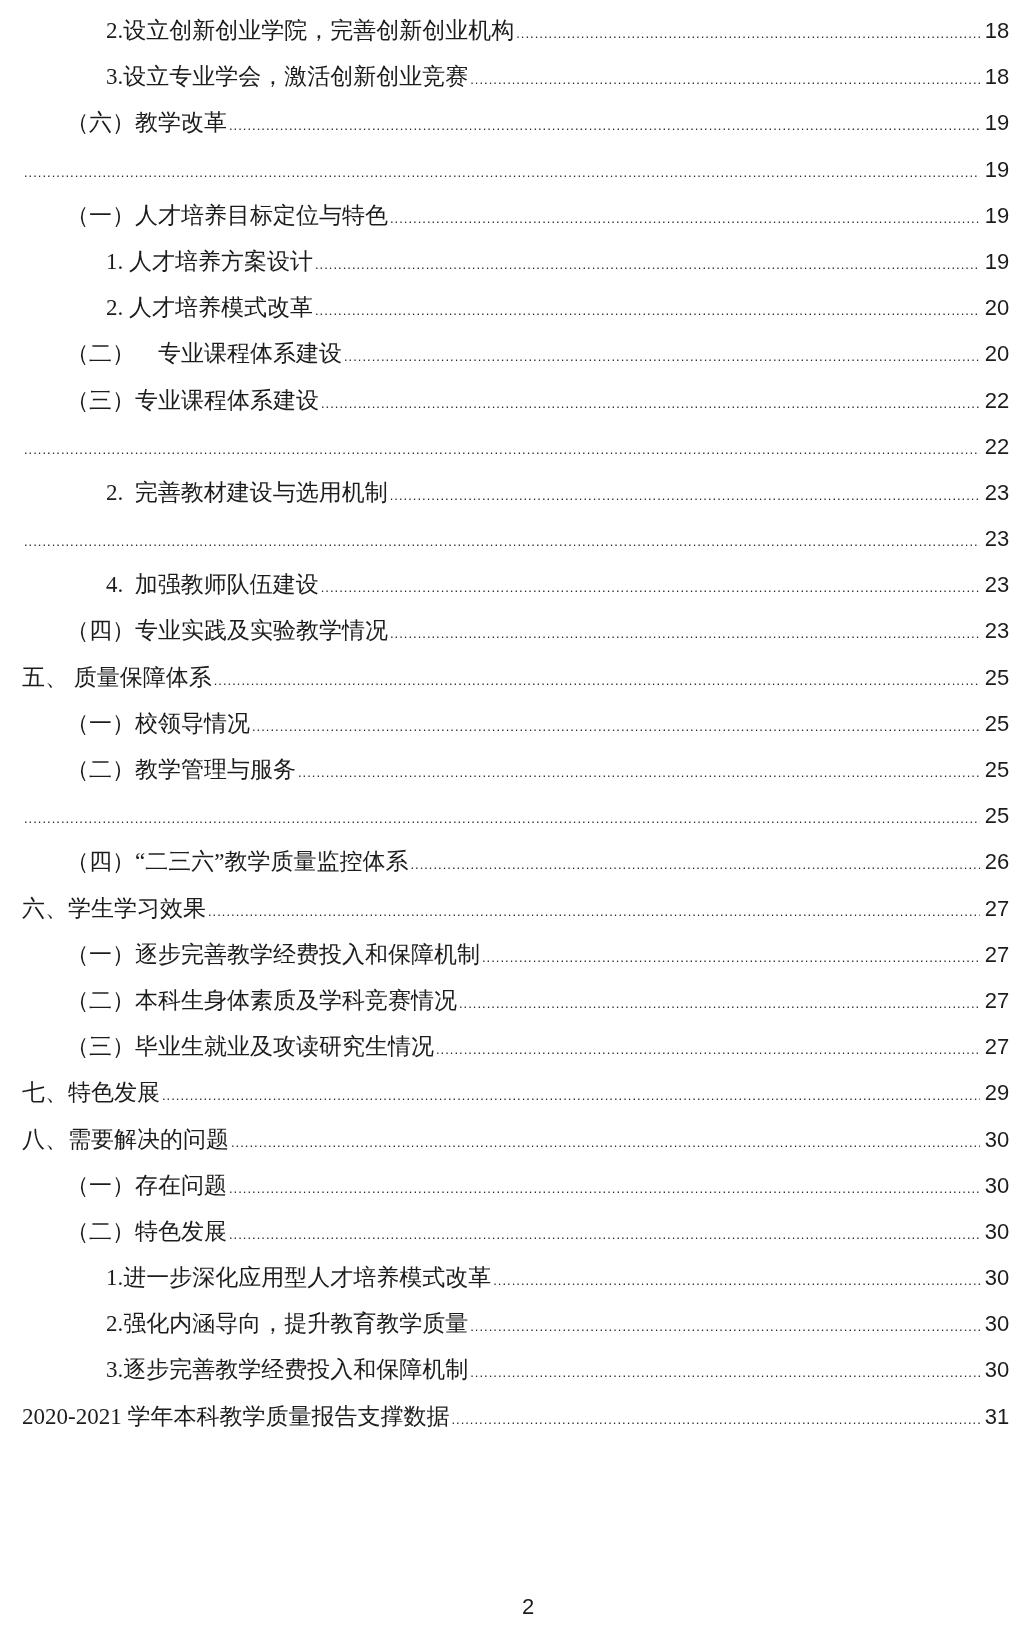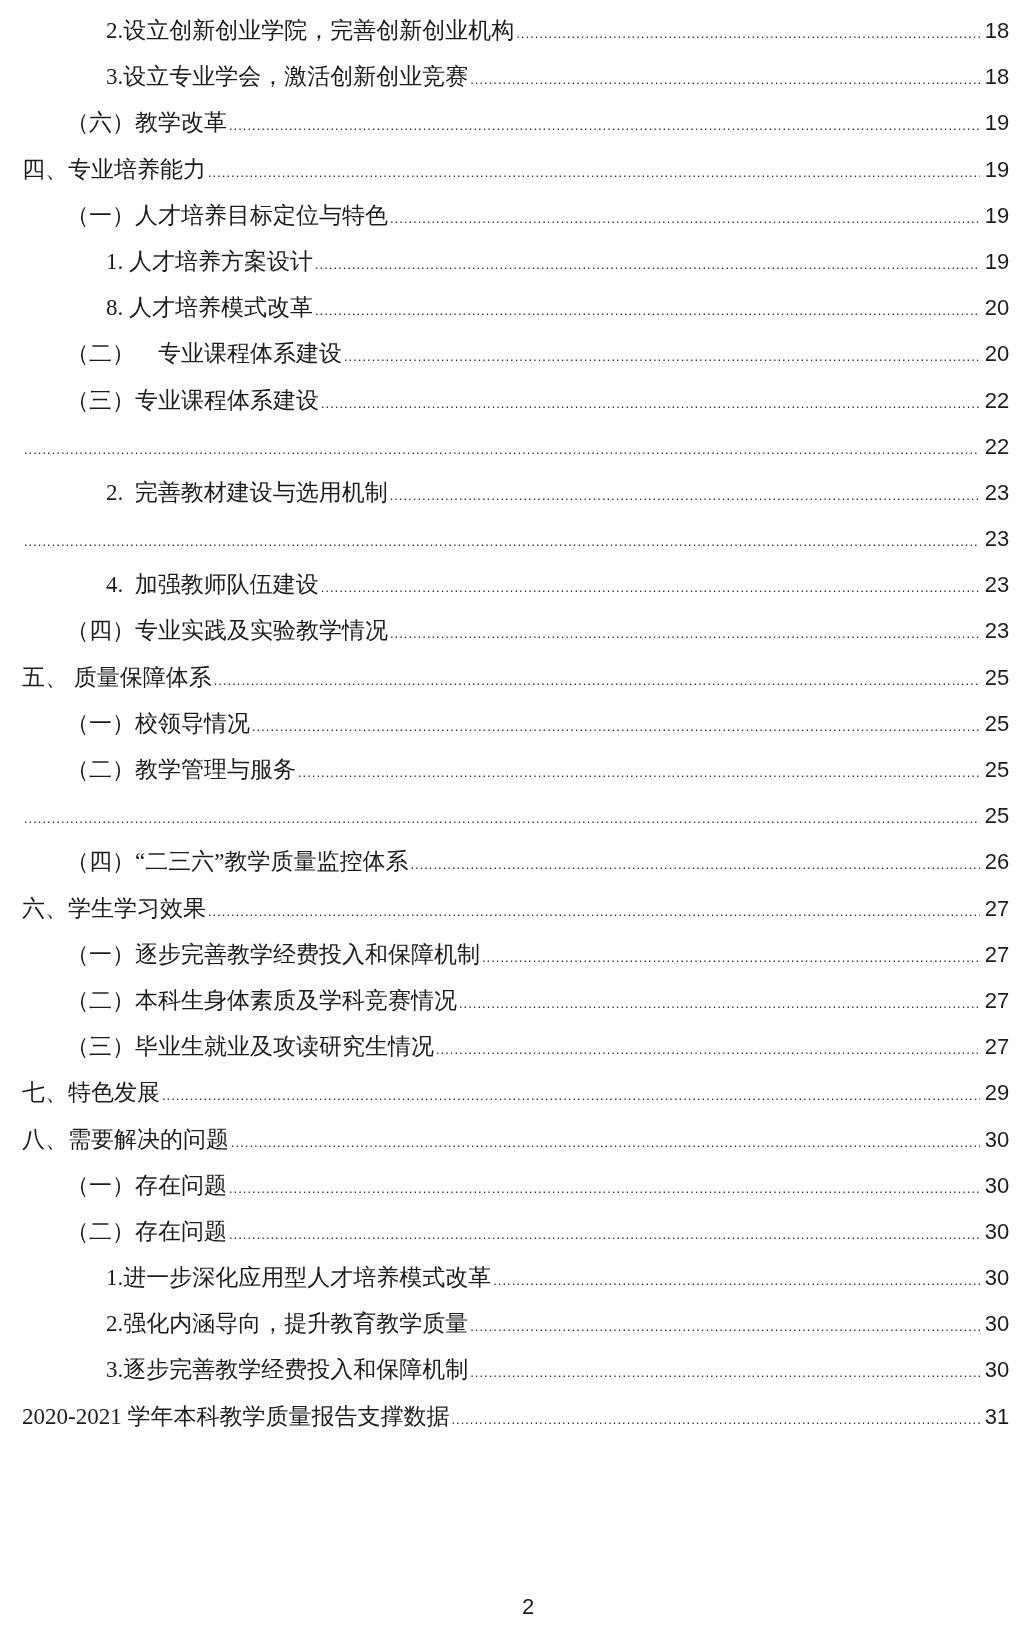--- a/index.html
+++ b/index.html
@@ -85,36 +85,35 @@
         <span class="toc-title">3.设立专业学会，激活创新创业竞赛</span>
         <span class="leader"></span>
         <span class="toc-page">18</span>
       </div>
       <div class="toc-row level-1">
         <span class="toc-title">（六）教学改革</span>
         <span class="leader"></span>
         <span class="toc-page">19</span>
       </div>
       <div class="toc-row level-0">
-        <span class="toc-title">四、专业培养能力</span>
         <span class="leader"></span>
         <span class="toc-page">19</span>
       </div>
       <div class="toc-row level-1">
         <span class="toc-title">（一）人才培养目标定位与特色</span>
         <span class="leader"></span>
         <span class="toc-page">19</span>
       </div>
       <div class="toc-row level-2">
         <span class="toc-title">1. 人才培养方案设计</span>
         <span class="leader"></span>
         <span class="toc-page">19</span>
       </div>
       <div class="toc-row level-2">
-        <span class="toc-title">8. 人才培养模式改革</span>
+        <span class="toc-title">2. 人才培养模式改革</span>
         <span class="leader"></span>
         <span class="toc-page">20</span>
       </div>
       <div class="toc-row level-1">
         <span class="toc-title">（二）　专业课程体系建设</span>
         <span class="leader"></span>
         <span class="toc-page">20</span>
       </div>
       <div class="toc-row level-1">
         <span class="toc-title">（三）专业课程体系建设</span>
@@ -197,21 +196,21 @@
         <span class="toc-title">八、需要解决的问题</span>
         <span class="leader"></span>
         <span class="toc-page">30</span>
       </div>
       <div class="toc-row level-1">
         <span class="toc-title">（一）存在问题</span>
         <span class="leader"></span>
         <span class="toc-page">30</span>
       </div>
       <div class="toc-row level-1">
-        <span class="toc-title">（二）存在问题</span>
+        <span class="toc-title">（二）特色发展</span>
         <span class="leader"></span>
         <span class="toc-page">30</span>
       </div>
       <div class="toc-row level-2">
         <span class="toc-title">1.进一步深化应用型人才培养模式改革</span>
         <span class="leader"></span>
         <span class="toc-page">30</span>
       </div>
       <div class="toc-row level-2">
         <span class="toc-title">2.强化内涵导向，提升教育教学质量</span>

